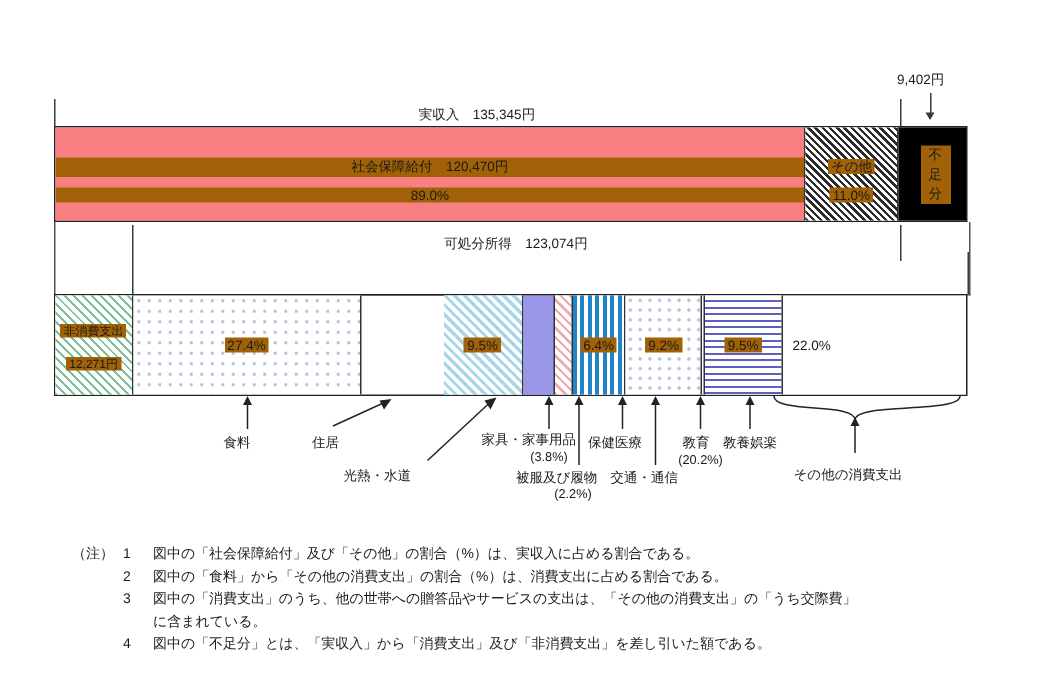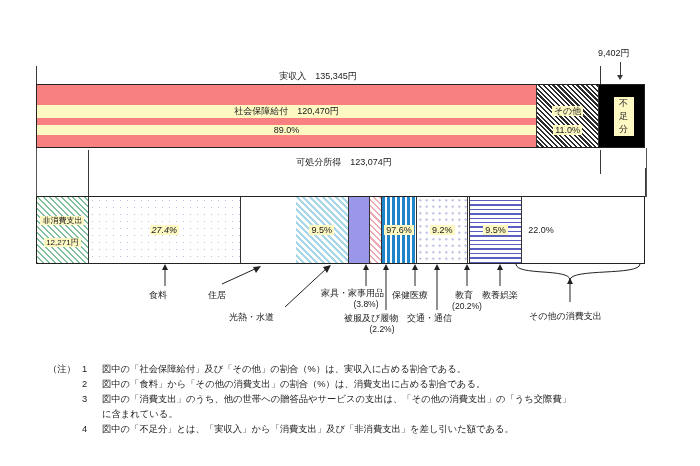--- a/index.html
+++ b/index.html
@@ -23,21 +23,21 @@
   .val{font-size:9px;white-space:nowrap;background:#fff;padding:0 2px;}
   .ctr{text-align:center;}
 
   
   .bar{box-sizing:border-box;border:1px solid #222;}
   .seg{box-sizing:border-box;position:absolute;top:0;bottom:0;
        border-right:1px solid #333;overflow:hidden;}
   .seg:last-child{border-right:none;}
   .seglabel{position:absolute;left:0;right:0;text-align:center;
             font-size:9px;white-space:nowrap;}
-  .chip{background:#fef9c3;padding:0 2px;}
+  .chip{background:#a16207;padding:0 2px;}
 
   
   .f-pink{background:#F98080;}
   .f-black{background:#000;}
   .f-hatch-other{
     background-color:#ffffff;
     background-image:repeating-linear-gradient(45deg,#2b2b2b 0 1.6px,#ffffff 1.6px 3.4px);
   }
   .f-green{
     background-color:#ffffff;
@@ -148,34 +148,34 @@
   <div class="vline abs" style="left:645px;top:168px;height:28px;"></div>
 
   <div class="abs bar" style="left:36px;top:196px;width:609px;height:68px;">
 
     <div class="seg f-green" style="left:0;width:8.54%;">
       <div class="seglabel" style="top:18px;"><span class="chip" style="font-size:8px;">非消費支出</span></div>
       <div class="seglabel" style="top:40px;"><span class="chip" style="font-size:8px;">12,271円</span></div>
     </div>
 
     <div class="seg f-dot" style="left:8.54%;width:25.05%;">
-      <div class="seglabel" style="top:28px;font-style:italic;"><span class="chip">27.4%</span></div>
+      <div class="seglabel" style="top:28px;"><span class="chip">27.4%</span></div>
     </div>
 
 
     <div class="seg f-diagblue" style="left:42.64%;width:8.69%;">
       <div class="seglabel" style="top:28px;"><span class="chip">9.5%</span></div>
     </div>
 
     <div class="seg f-purple" style="left:51.33%;width:3.47%;"></div>
 
     <div class="seg f-diagpink" style="left:54.80%;width:2.01%;"></div>
 
     <div class="seg f-vblue" style="left:56.81%;width:5.85%;">
-      <div class="seglabel" style="top:28px;"><span class="chip">97.6%</span></div>
+      <div class="seglabel" style="top:28px;"><span class="chip">6.4%</span></div>
     </div>
 
     <div class="seg f-dot2" style="left:62.66%;width:8.41%;">
       <div class="seglabel" style="top:28px;"><span class="chip">9.2%</span></div>
     </div>
 
     <div class="seg" style="left:71.07%;width:0.2%;background:#fff;"></div>
 
     <div class="seg f-hlines" style="left:71.27%;width:8.69%;">
       <div class="seglabel" style="top:28px;"><span class="chip">9.5%</span></div>

